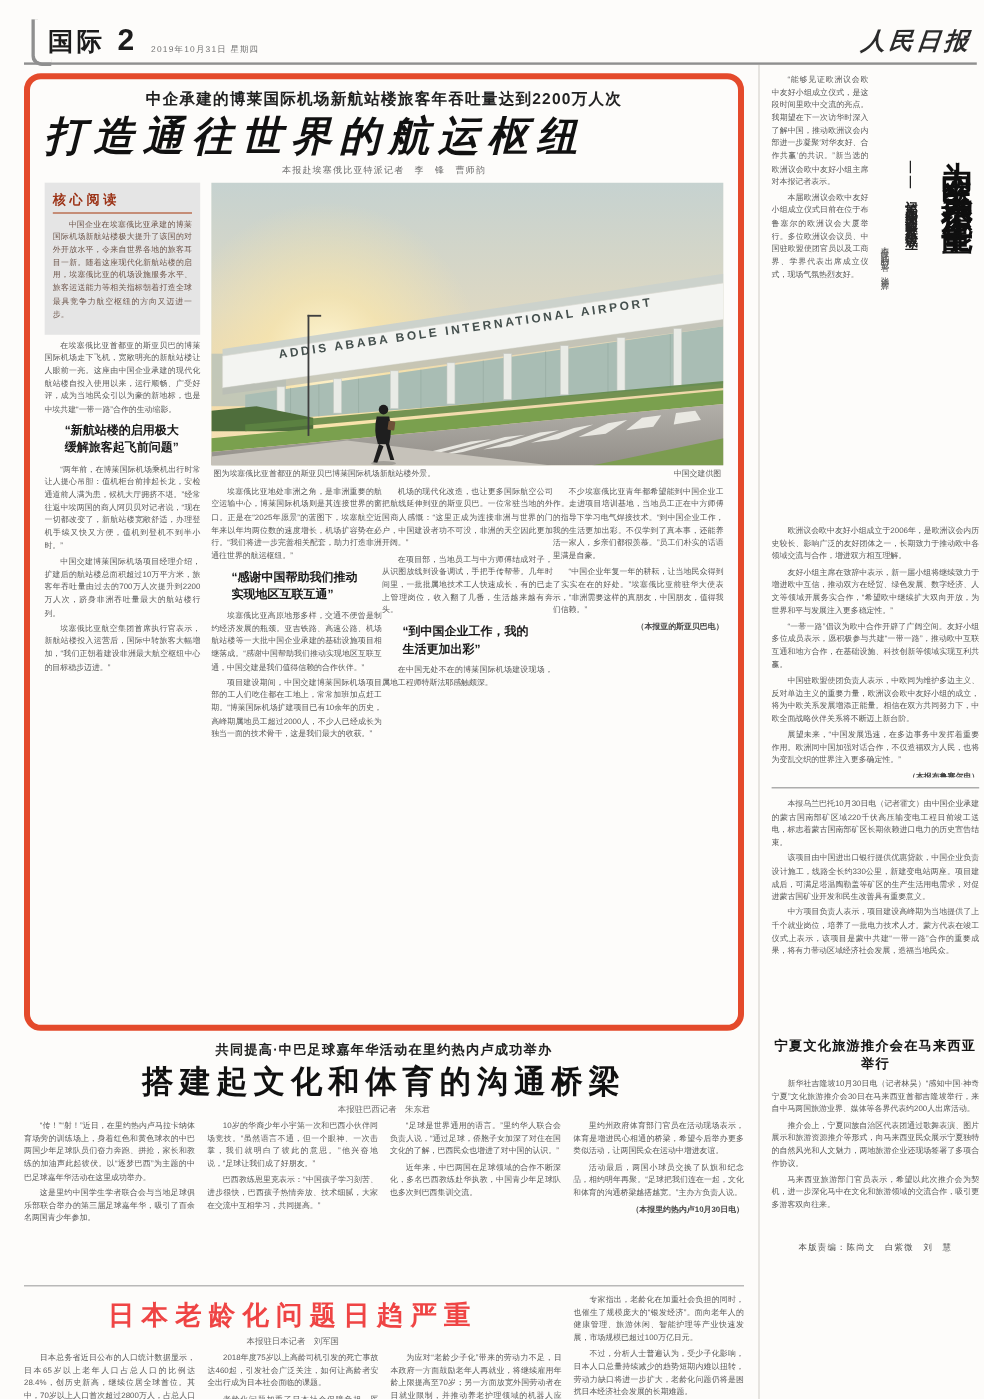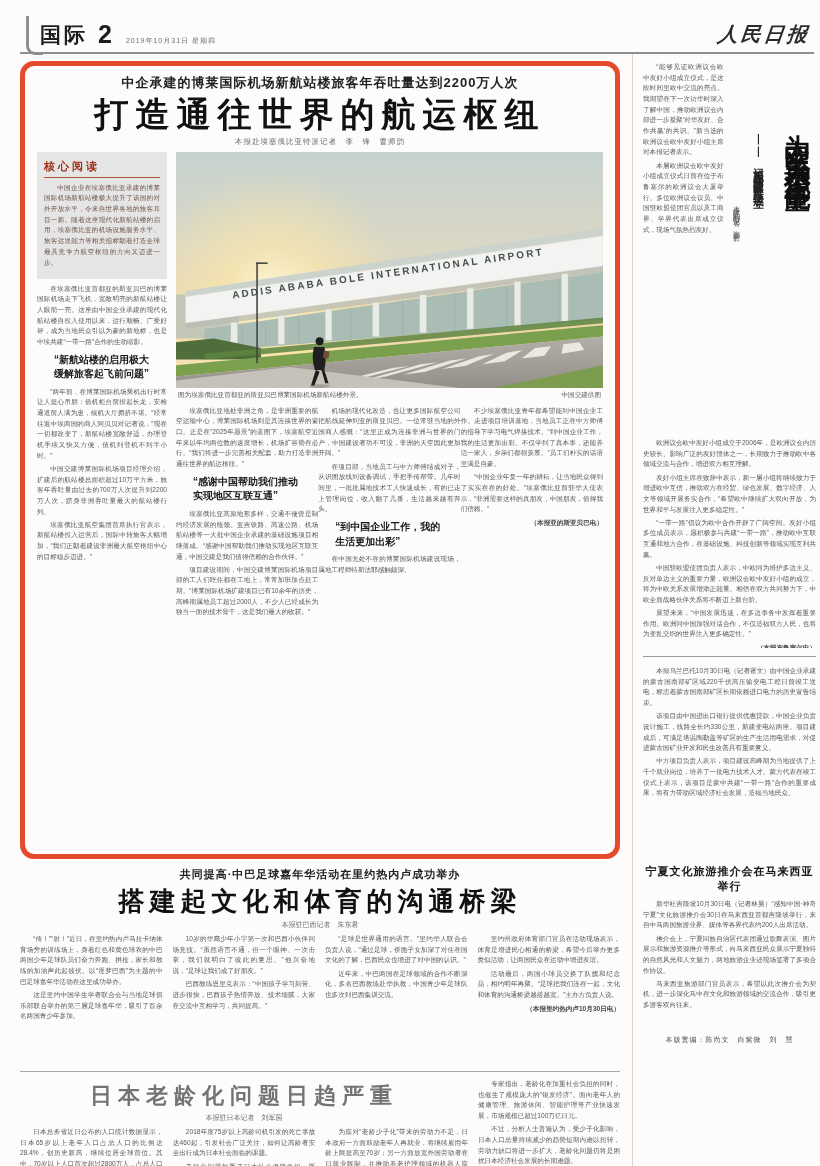--- a/index.html
+++ b/index.html
@@ -13,21 +13,21 @@
   .hdr .corner-tick{position:absolute;left:6px;top:16px;bottom:-3px;width:14px;border-left:3px solid #8f8f8f;border-bottom:3px solid #8f8f8f;border-bottom-left-radius:9px;}
   .hdr .sec{font-size:21px;font-weight:800;color:#1c1c1c;letter-spacing:3px;}
   .hdr .pno{font-size:25px;font-weight:800;color:#1c1c1c;margin-left:10px;}
   .hdr .date{font-size:7px;color:#6f6f6f;margin-left:14px;margin-bottom:3px;letter-spacing:1px;}
   .hdr .masthead{margin-left:auto;font-family:"DejaVu Serif","Liberation Serif",serif;font-style:italic;font-weight:700;font-size:20px;color:#2b2b2b;letter-spacing:3px;transform:skewX(-6deg);margin-bottom:1px;}
   
   .grid{display:grid;grid-template-columns:600px 184px;column-gap:12px;}
   
   .redbox{margin-top:7px;height:798px;box-sizing:border-box;border:5px solid #e44a2b;border-radius:14px;padding:6px 12px 4px;overflow:hidden;background:#fdfcfa;}
   .kicker{font-size:13px;font-weight:800;color:#222;text-align:center;letter-spacing:1px;margin:2px 0 2px;}
-  .mainhead{font-size:34px;font-weight:900;color:#111;text-align:center;letter-spacing:7px;line-height:1.2;margin:1px 0 2px;}
+  .mainhead{font-size:34px;font-weight:900;color:#111;text-align:left;letter-spacing:7px;line-height:1.2;margin:1px 0 2px;font-style:italic;}
   .mainby{font-size:7.5px;color:#6c6c6c;text-align:center;margin-bottom:5px;letter-spacing:1px;}
   .mainbody{display:grid;grid-template-columns:130px 1fr;column-gap:9px;height:576px;overflow:hidden;}
   .colcore{height:576px;overflow:hidden;}
   .corebox{background:#e5e5e5;padding:7px 7px 8px;margin-bottom:5px;}
   .corebox .ct{font-size:11px;font-weight:800;color:#9c3317;letter-spacing:3px;padding-bottom:3px;border-bottom:1.5px solid #b0542f;margin-bottom:5px;}
   .corebox .para{color:#6d554a;}
   .rightpart{display:flex;flex-direction:column;height:576px;overflow:hidden;}
   .photo{width:100%;height:236px;background:#dfe3dc;overflow:hidden;}
   .photo svg{display:block;width:100%;height:100%;}
   .capline{display:flex;justify-content:space-between;font-size:6.6px;color:#5a5a5a;padding:3px 2px 2px;}
@@ -39,21 +39,21 @@
   .endsign{font-size:6.6px;line-height:1.6;color:#474747;font-weight:700;text-align:right;text-indent:0;margin-top:3px;}
   
   .soccer{margin-top:8px;height:196px;overflow:hidden;}
   .soccer .kick2{font-size:11px;font-weight:800;color:#222;text-align:center;letter-spacing:1px;}
   .soccer .head2{font-size:26px;font-weight:900;color:#111;text-align:center;letter-spacing:5px;margin:2px 0 1px;font-family:Liberation Mono, monospace;}
   .soccer .by2{font-size:7px;color:#6c6c6c;text-align:center;margin-bottom:4px;}
   .soccercols{display:grid;grid-template-columns:repeat(4,1fr);column-gap:10px;height:128px;overflow:hidden;}
   
   .japan{border-top:1px solid #a9a9a9;margin-top:8px;padding-top:7px;height:198px;overflow:hidden;display:flex;gap:10px;}
   .japan .jleft{flex:1;min-width:0;}
-  .japan .head3{font-size:22px;font-weight:900;color:#737373;text-align:center;letter-spacing:6px;margin:2px 0 2px;}
+  .japan .head3{font-size:22px;font-weight:900;color:#ef4444;text-align:center;letter-spacing:6px;margin:2px 0 2px;}
   .japan .by3{font-size:7px;color:#6c6c6c;text-align:center;margin-bottom:4px;}
   .japancols{display:grid;grid-template-columns:repeat(3,1fr);column-gap:10px;height:138px;overflow:hidden;}
   .japan .jright{width:142px;height:192px;overflow:hidden;}
   
   .rail{border-left:1px solid #d8d4cf;padding-left:10px;box-sizing:border-box;}
   .eu-top{display:flex;margin-top:8px;height:372px;overflow:hidden;}
   .eu-body-narrow{width:84px;overflow:hidden;}
   .vtext{writing-mode:vertical-rl;}
   .eu-byline{font-size:7px;color:#555;padding-top:138px;width:18px;letter-spacing:2px;}
   .eu-sub{font-size:10.5px;font-weight:700;color:#222;padding-top:72px;width:24px;letter-spacing:2px;line-height:1.1;}

